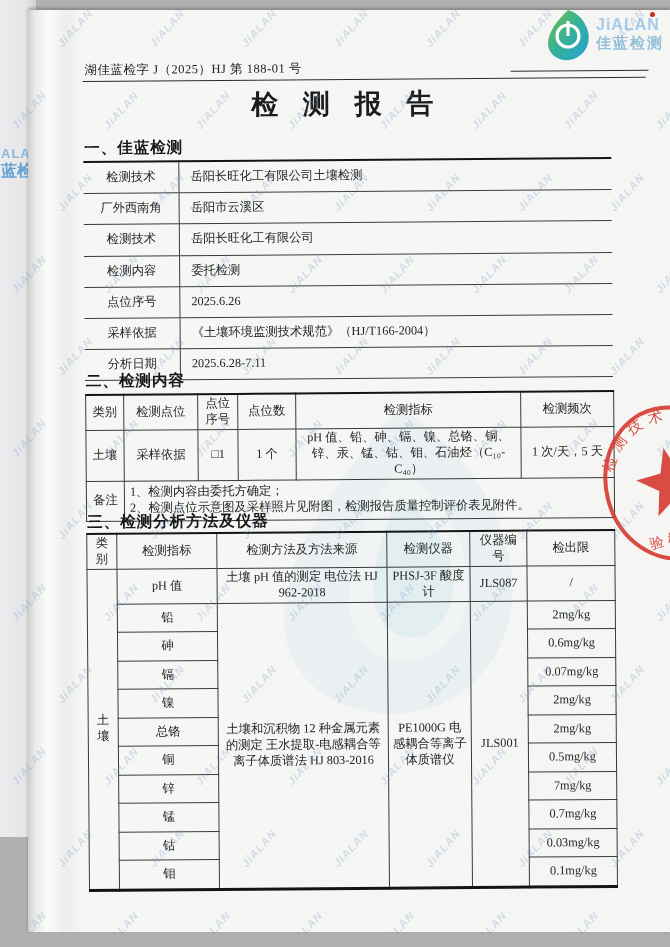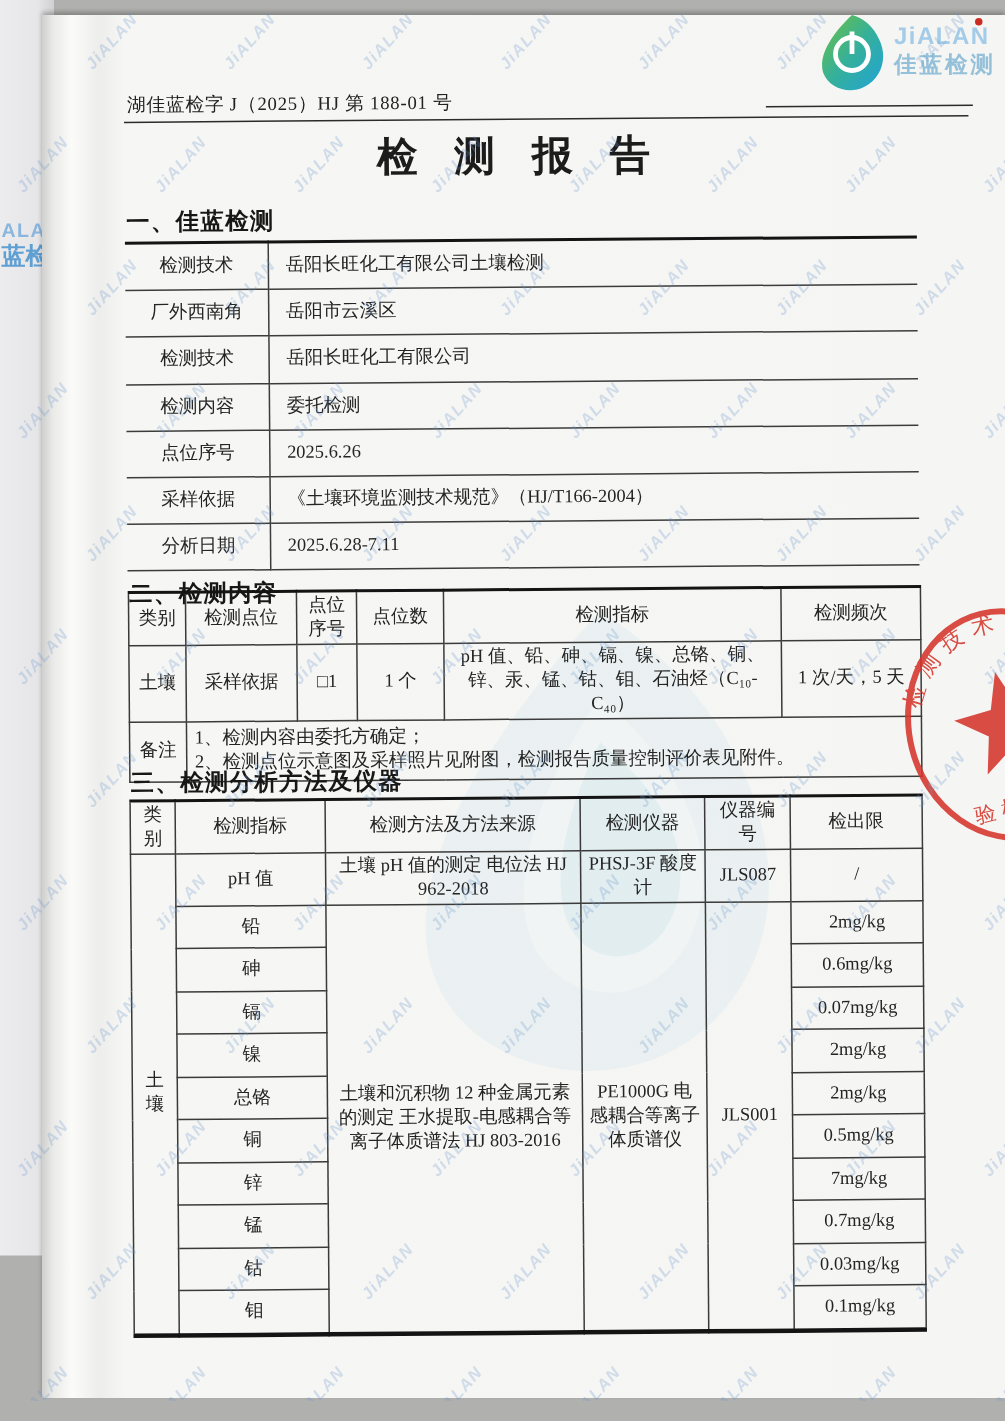--- a/index.html
+++ b/index.html
@@ -20,21 +20,21 @@
   
   .content{position:absolute;left:57px;top:0;width:530px;height:922px;z-index:2;
     transform:rotate(-0.45deg);transform-origin:50% 40%;}
   .docnum{position:absolute;left:2px;top:50px;font-size:12.5px;letter-spacing:.5px;}
   .docnum-line{position:absolute;left:0;top:69px;width:563px;border-top:1.8px solid #2b2b2b;}
   .pageind{position:absolute;left:432px;top:44px;font-size:12.5px;letter-spacing:2px;}
   .pageind-line{position:absolute;left:428px;top:62px;width:138px;border-top:1.5px solid #2b2b2b;}
   .title{position:absolute;left:0;top:76px;width:528px;text-align:center;font-size:27px;
     font-weight:bold;letter-spacing:9px;color:#1c1c1c;}
   .sechead{position:absolute;left:1px;font-size:15.5px;font-weight:bold;color:#171717;letter-spacing:1px;}
-  .sh1{top:126px}.sh2{top:374px}.sh3{top:500px}
+  .sh1{top:126px}.sh2{top:359px}.sh3{top:500px}
   table.t{position:absolute;left:0;border-collapse:collapse;table-layout:fixed;width:528px;
     font-size:12.3px;color:#242424;}
   table.t td,table.t th{font-weight:normal;text-align:center;vertical-align:middle;
     padding:1px 4px;line-height:1.3;overflow:hidden;}
   
   .t1{top:149px;border-top:2.6px solid #141414;}
   .t1 td{border-bottom:1.3px solid #3c3c3c;height:28.2px;}
   .t1 td.lab{border-right:1.3px solid #3c3c3c;width:87px;}
   .t1 td.val{text-align:left;padding-left:11px;}
   

